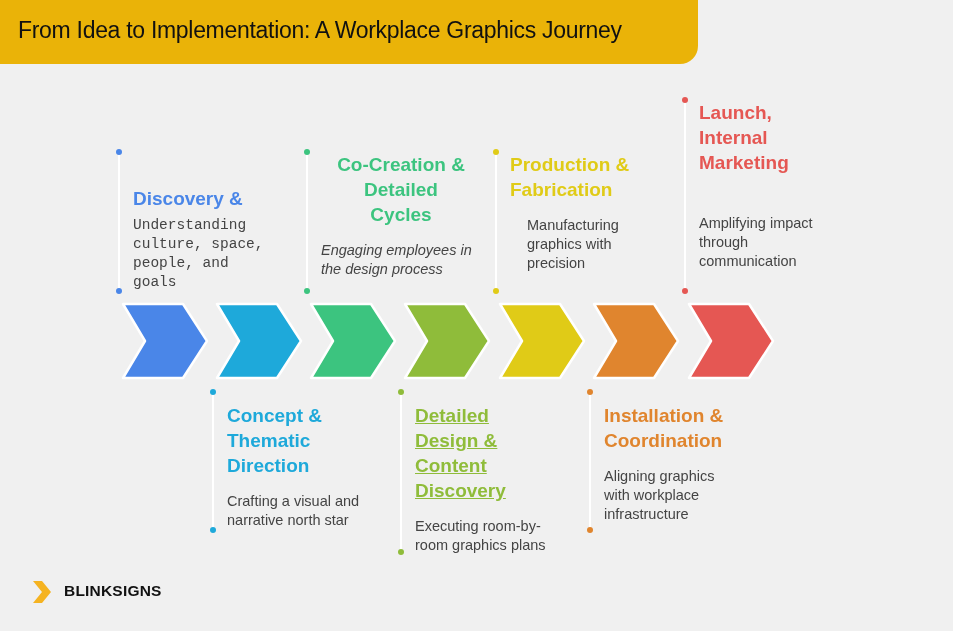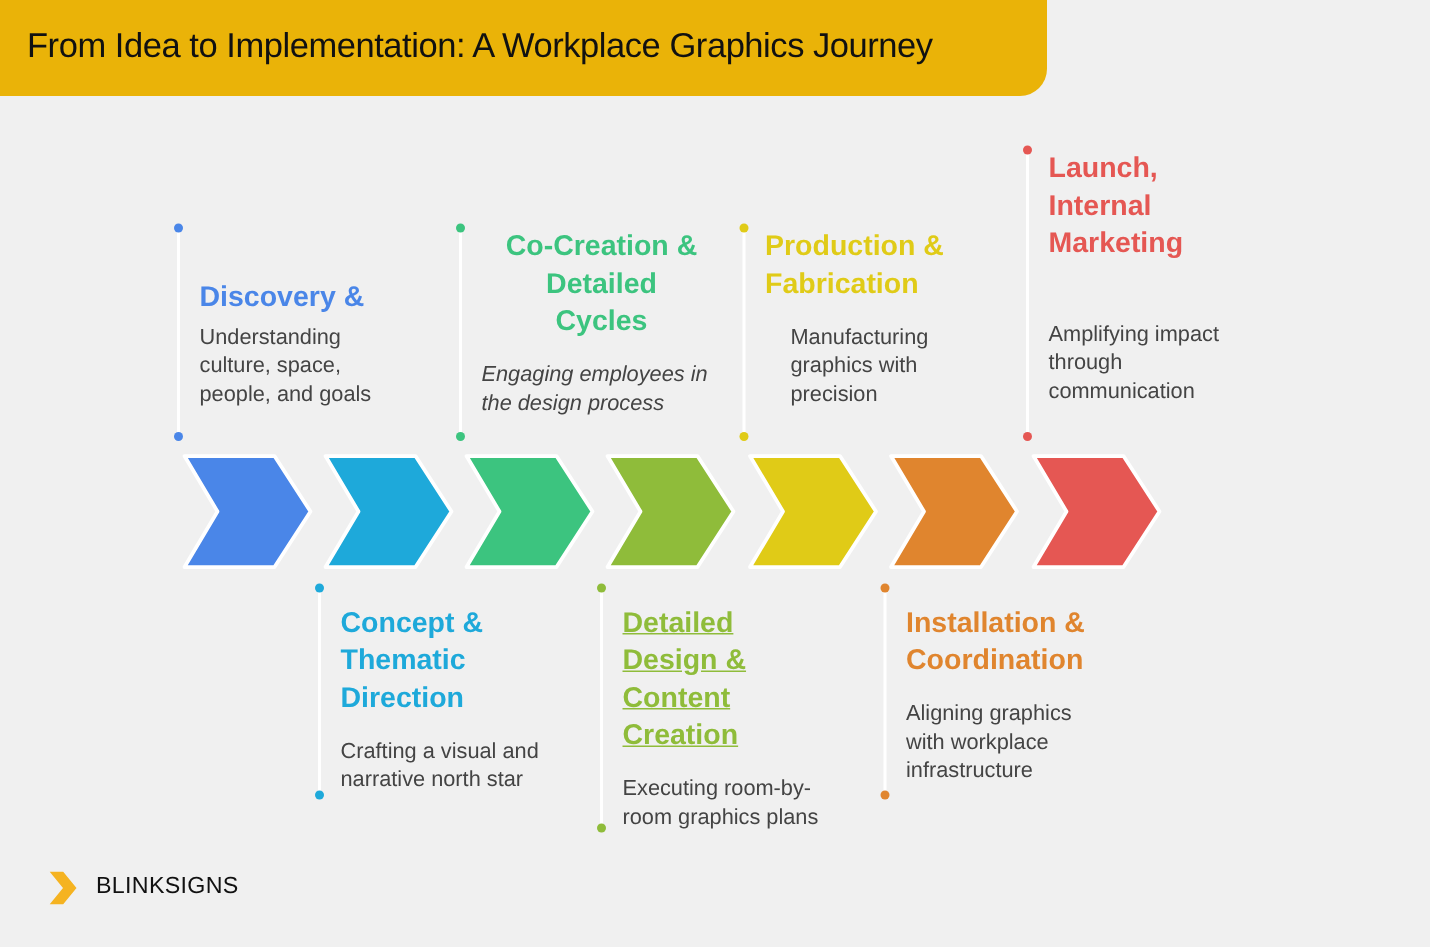--- a/index.html
+++ b/index.html
@@ -27,21 +27,21 @@
   .step .heading {
     position: absolute; left: 15px; top: 0; font-weight: bold;
     font-size: 19px; line-height: 25px; width: 160px;
   }
   .step .desc {
     position: absolute; left: 15px; font-size: 14.5px; line-height: 19px;
     color: #444; width: 160px;
   }
   .logo { position: absolute; left: 33px; top: 581px; }
   .logo-text {
-    position: absolute; left: 64px; top: 582px; font-weight: normal;
+    position: absolute; left: 64px; top: 582px; font-weight: bold;
     font-size: 15.5px; color: #111; letter-spacing: 0.2px;
   }
 </style>
 </head>
 <body>
 
 <div class="title-banner">
   <div class="title-text">From Idea to Implementation: A Workplace Graphics Journey</div>
 </div>
 
@@ -49,21 +49,21 @@
     <svg class="chevron" viewBox="0 0 88 78" style="left: 121px;">
       <polygon points="2,2 62,2 86,39 62,76 2,76 24,39" fill="#4a86e8" stroke="#ffffff" stroke-width="2.5" stroke-linejoin="round"></polygon>
     </svg>
     <div class="step" style="left: 118px; top: 0px;">
       <div class="line" style="top: 152px; height: 139px;"></div>
       <div class="dot" style="top: 149px; background: rgb(74, 134, 232);"></div>
       <div class="dot" style="top: 288px; background: rgb(74, 134, 232);"></div>
       <div class="heading" style="top: 152px; color: rgb(74, 134, 232); margin-top: 34px;">
         <div>Discovery &amp;</div>
       </div>
-      <div class="desc" style="top: 216px; width: 140px;">Understanding culture, space, people, and goals</div>
+      <div class="desc" style="top: 216px; width: 140px; font-family: Liberation Mono, monospace;">Understanding culture, space, people, and goals</div>
     </div>
     <svg class="chevron" viewBox="0 0 88 78" style="left: 215px;">
       <polygon points="2,2 62,2 86,39 62,76 2,76 24,39" fill="#1ea9da" stroke="#ffffff" stroke-width="2.5" stroke-linejoin="round"></polygon>
     </svg>
     <div class="step" style="left: 212px; top: 0px;">
       <div class="line" style="top: 392px; height: 138px;"></div>
       <div class="dot" style="top: 389px; background: rgb(30, 169, 218);"></div>
       <div class="dot" style="top: 527px; background: rgb(30, 169, 218);"></div>
       <div class="heading" style="top: 403px; color: rgb(30, 169, 218);">
         <div>Concept &amp;</div>
@@ -90,21 +90,21 @@
       <polygon points="2,2 62,2 86,39 62,76 2,76 24,39" fill="#8fbc3a" stroke="#ffffff" stroke-width="2.5" stroke-linejoin="round"></polygon>
     </svg>
     <div class="step" style="left: 400px; top: 0px;">
       <div class="line" style="top: 392px; height: 160px;"></div>
       <div class="dot" style="top: 389px; background: rgb(143, 188, 58);"></div>
       <div class="dot" style="top: 549px; background: rgb(143, 188, 58);"></div>
       <div class="heading" style="top: 403px; color: rgb(143, 188, 58); text-decoration: underline;">
         <div>Detailed</div>
         <div>Design &amp;</div>
         <div>Content</div>
-        <div>Creation</div>
+        <div>Discovery</div>
       </div>
       <div class="desc" style="top: 517px; width: 140px;">Executing room-by-room graphics plans</div>
     </div>
     <svg class="chevron" viewBox="0 0 88 78" style="left: 498px;">
       <polygon points="2,2 62,2 86,39 62,76 2,76 24,39" fill="#e0cb17" stroke="#ffffff" stroke-width="2.5" stroke-linejoin="round"></polygon>
     </svg>
     <div class="step" style="left: 495px; top: 0px;">
       <div class="line" style="top: 152px; height: 139px;"></div>
       <div class="dot" style="top: 149px; background: rgb(224, 203, 23);"></div>
       <div class="dot" style="top: 288px; background: rgb(224, 203, 23);"></div>

